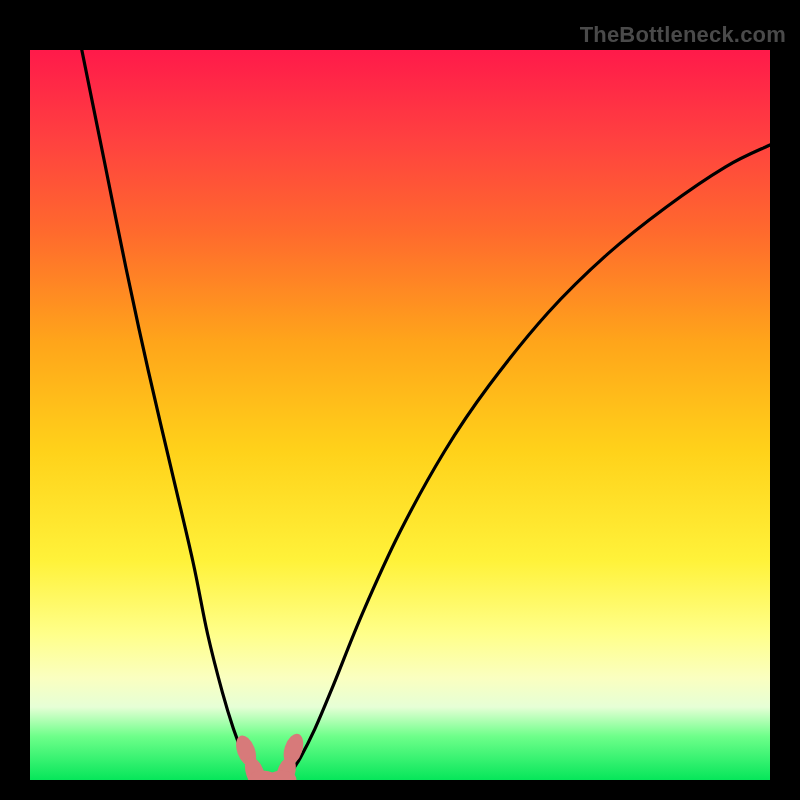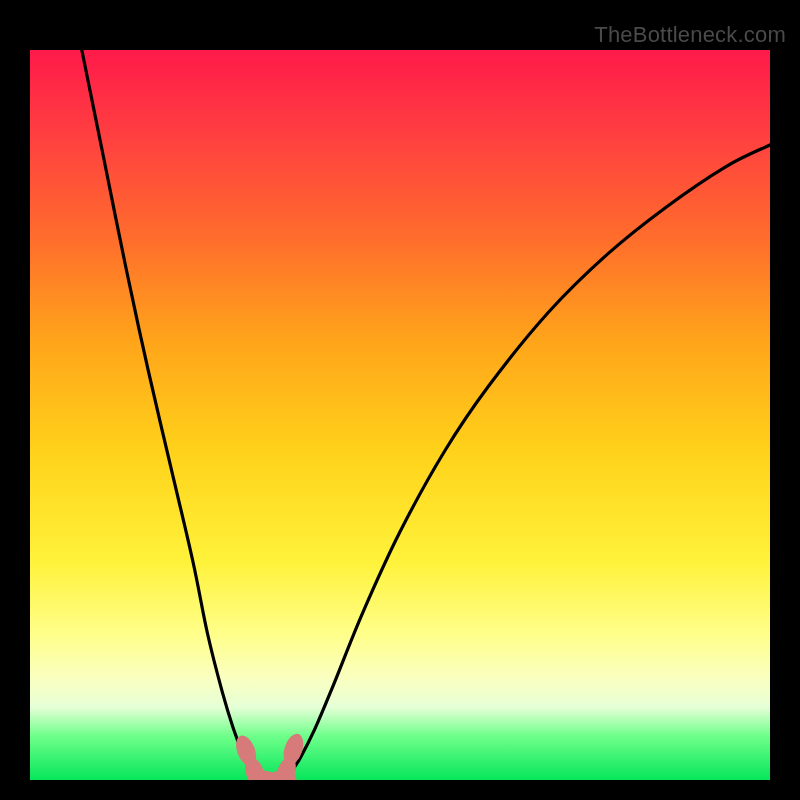--- a/index.html
+++ b/index.html
@@ -36,21 +36,21 @@
       #faffc0 86%,
       #e6ffd6 90%,
       #6eff8a 94%,
       #06e65a 100%);
   }
   .watermark {
     position: absolute;
     top: 12px;
     right: 14px;
     color: #4a4a4a;
-    font-weight: 400;
+    font-weight: 700;
     font-size: 22px;
     letter-spacing: 0.2px;
   }
   svg.curve {
     position: absolute;
     left: 0;
     top: 0;
     width: 740px;
     height: 730px;
   }

